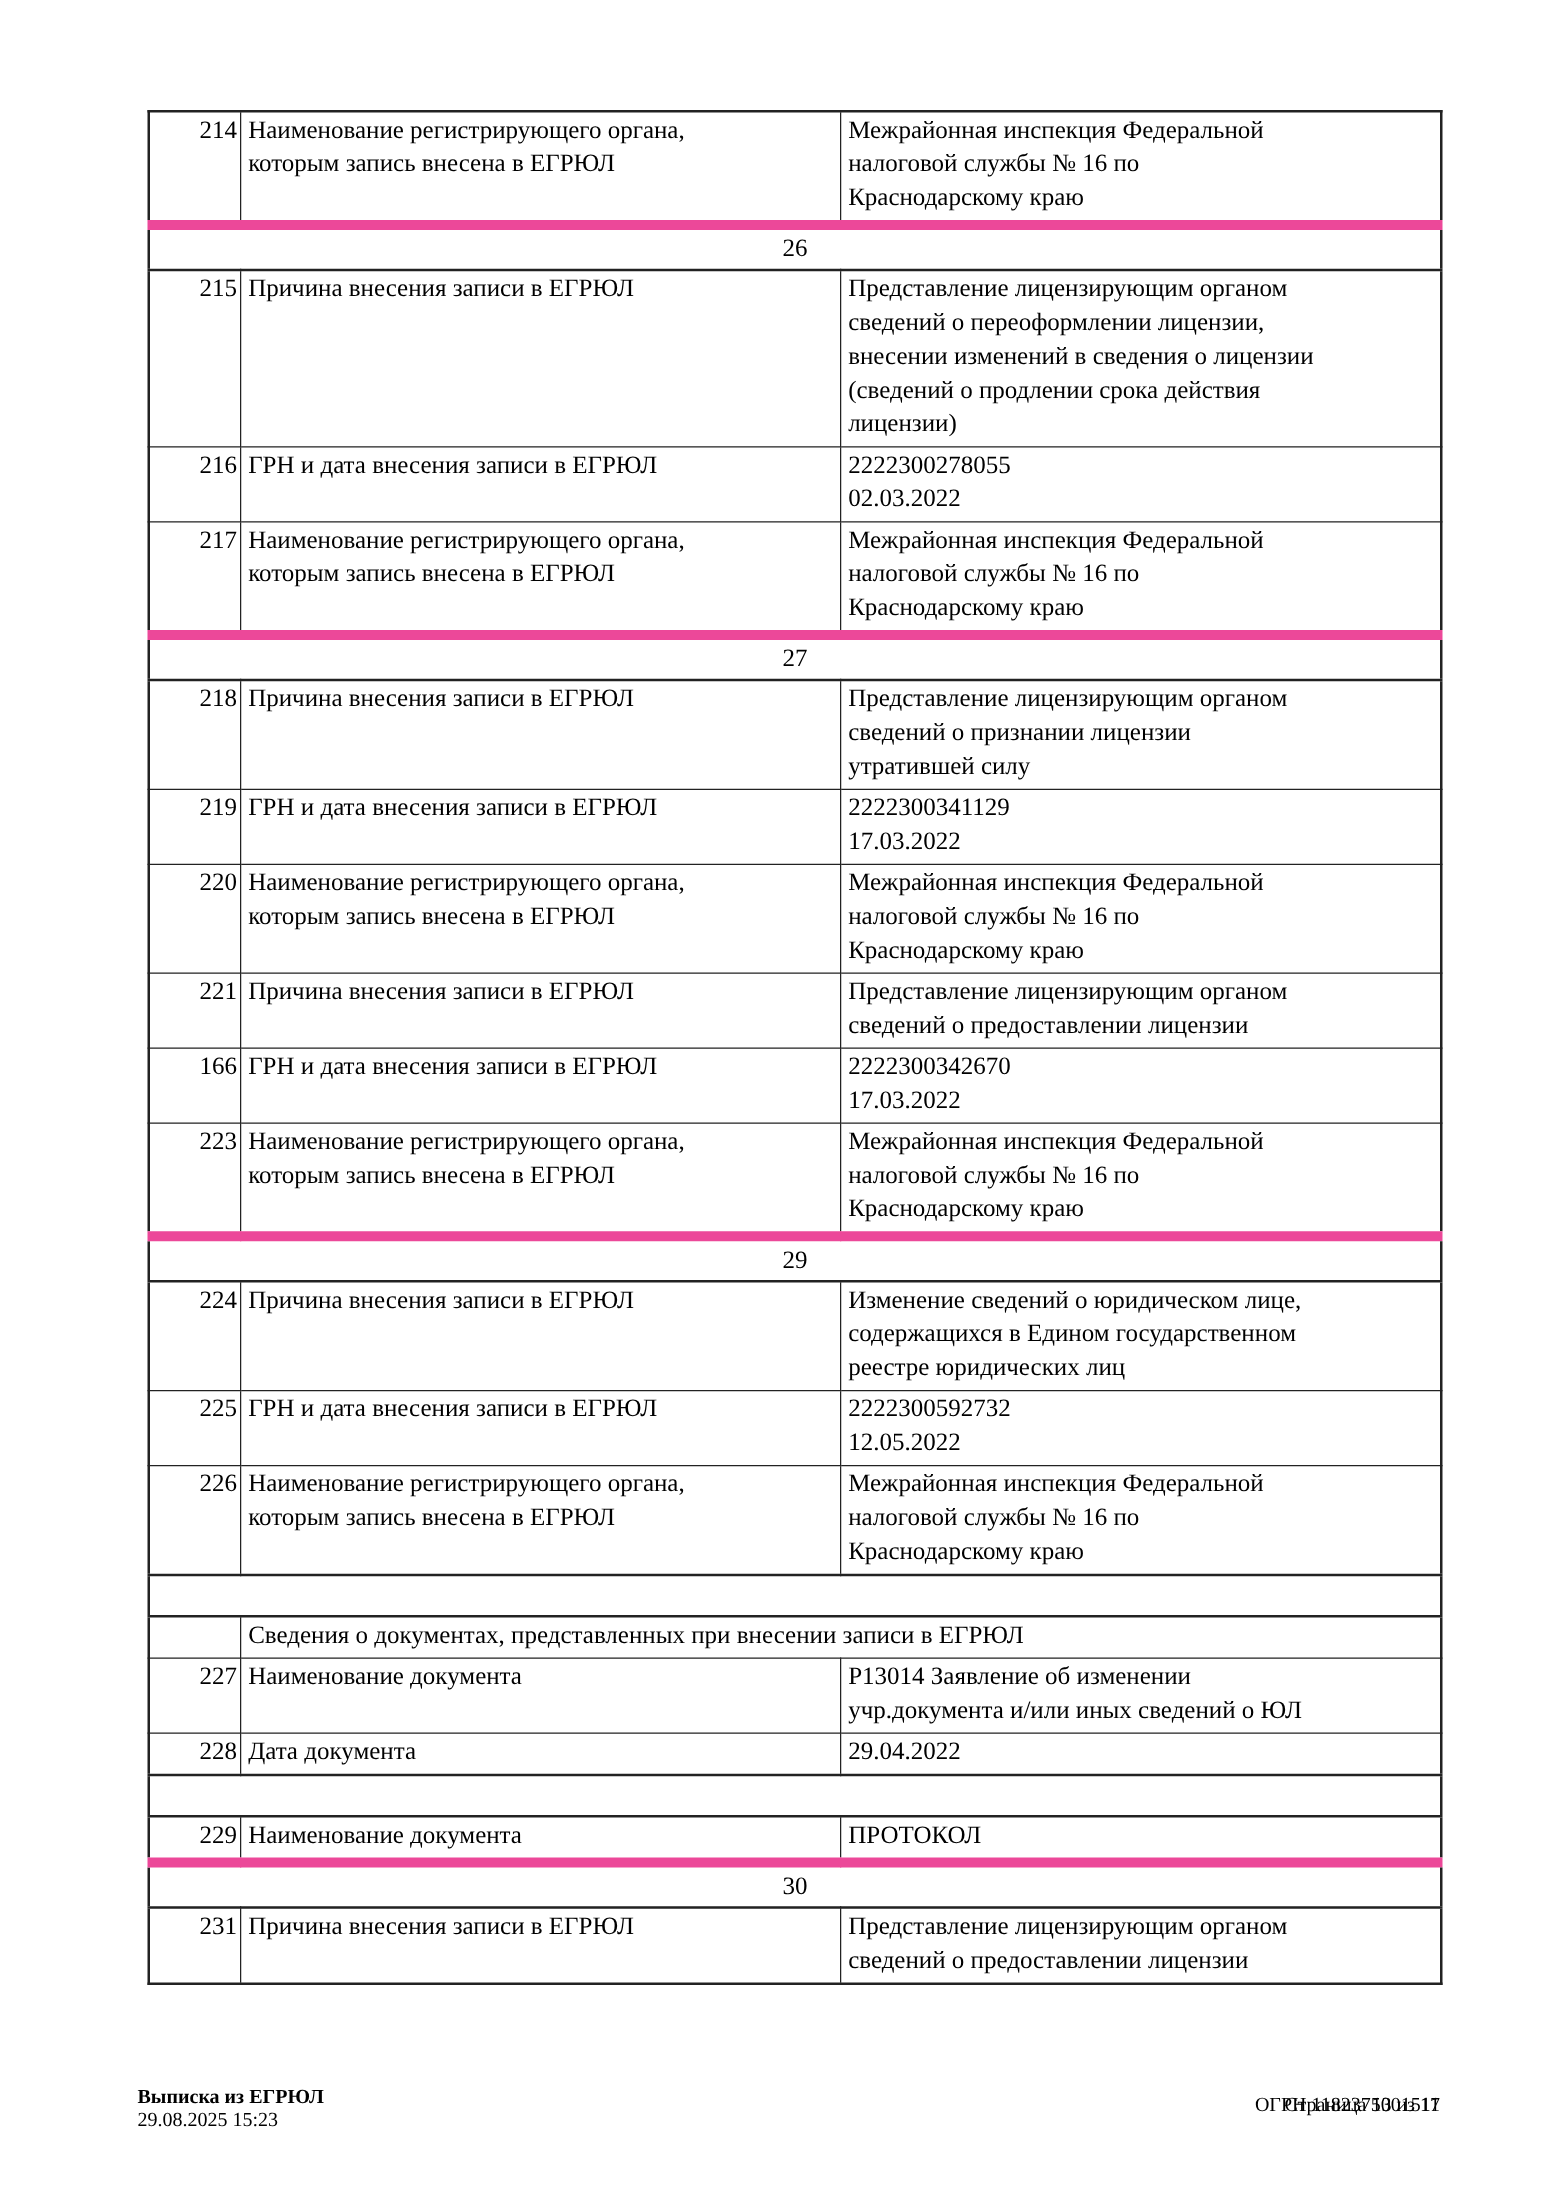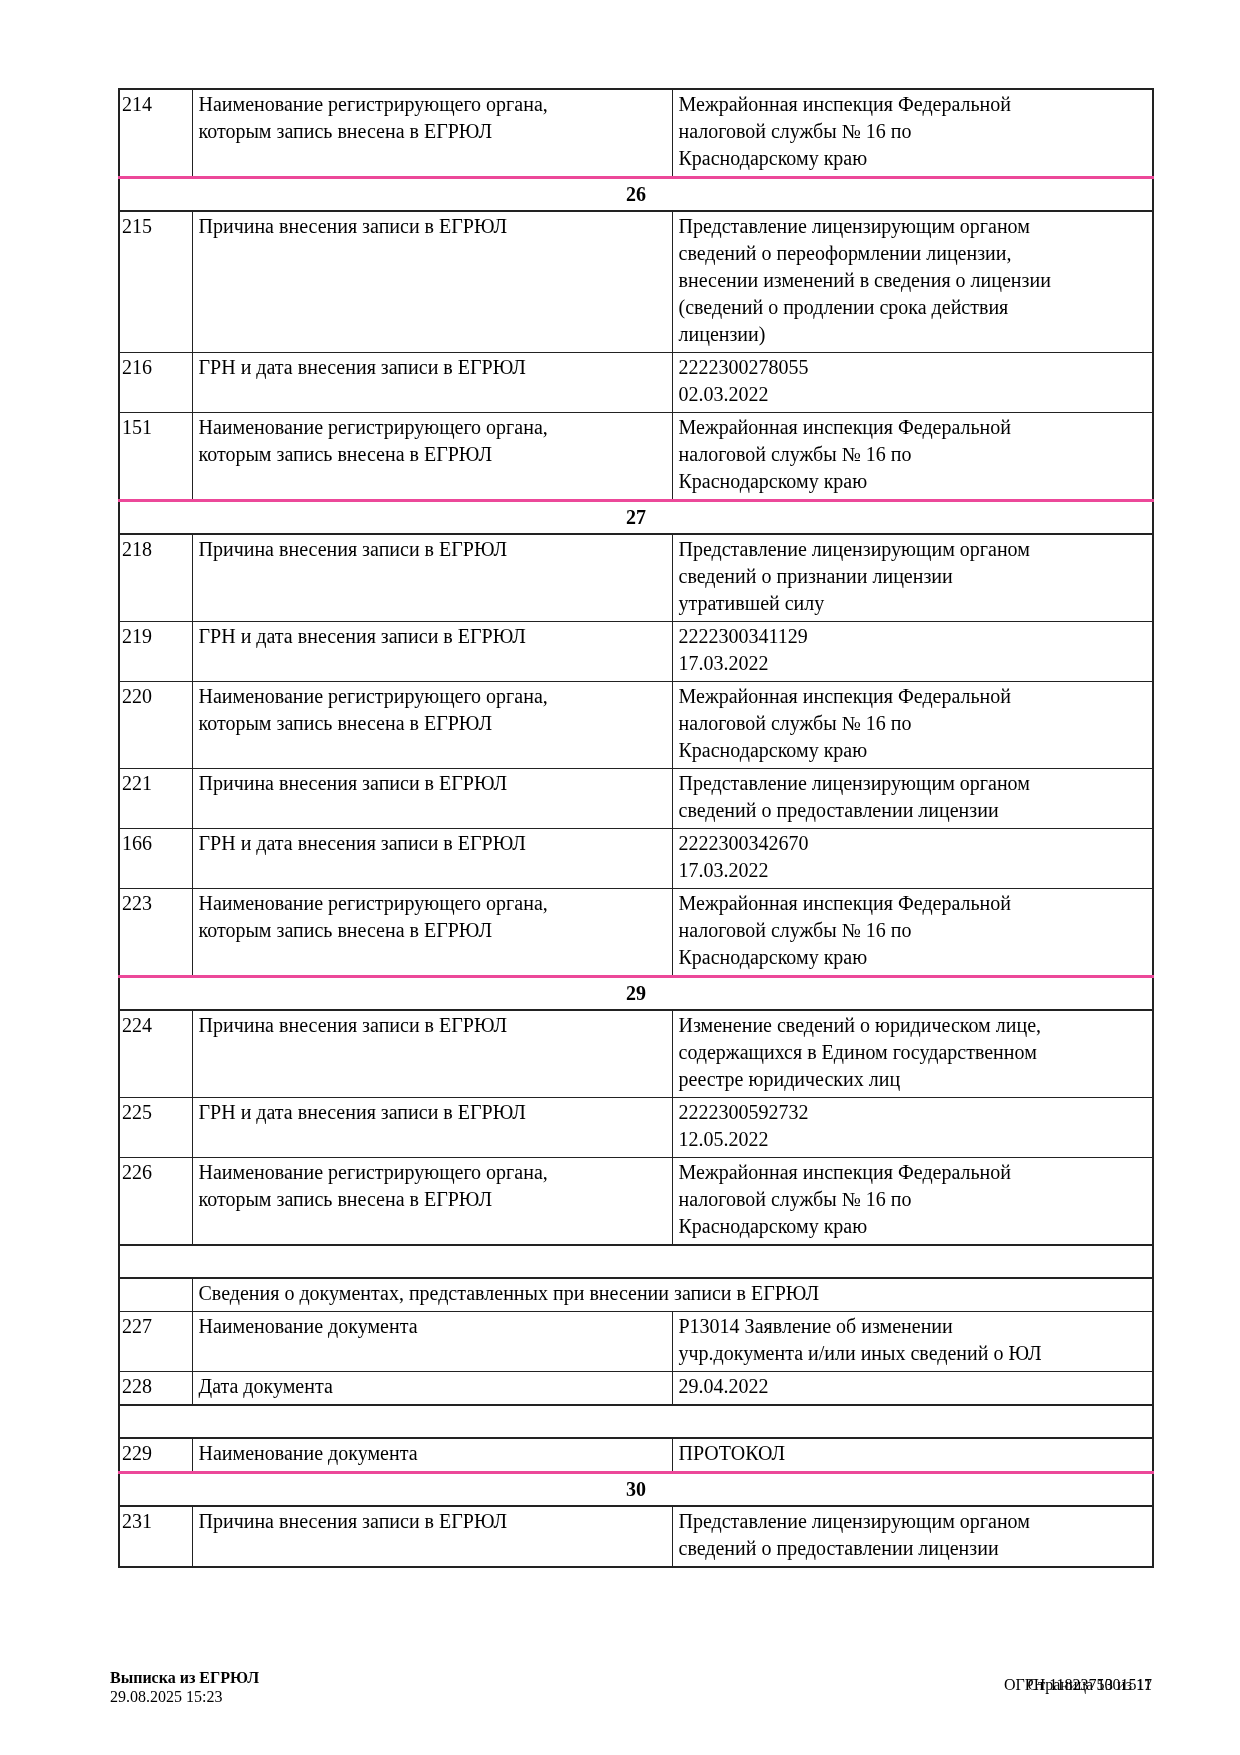--- a/index.html
+++ b/index.html
@@ -26,29 +26,29 @@
   }
   .egrul-table td {
     border: 1px solid #222222;
     vertical-align: top;
     font-size: 20px;
     line-height: 27px;
     padding: 1px 6px 4px 6px;
     overflow: hidden;
   }
   .egrul-table td.num-cell {
-    text-align: left;
+    text-align: right;
     padding-left: 2px;
     padding-right: 2px;
   }
   .egrul-table tr.section td {
-    border-top: 3px solid #ec4899;
+    border-top: 8px solid #ec4899;
     border-bottom: 2px solid #222222;
     text-align: center;
-    font-weight: bold;
+    font-weight: normal;
     padding-top: 2px;
     padding-bottom: 2px;
   }
   .egrul-table tr.empty td {
     height: 26px;
     border-top: 2px solid #222222;
     border-bottom: 2px solid #222222;
   }
   .egrul-table tr.subheader td {
     border-bottom: 1px solid #222222;
@@ -129,21 +129,21 @@
         <td class="num-cell">216</td>
         <td>
           <div class="cell-line">ГРН и дата внесения записи в ЕГРЮЛ</div>
         </td>
         <td>
           <div class="cell-line">2222300278055</div>
           <div class="cell-line">02.03.2022</div>
         </td>
       </tr>
       <tr class="data">
-        <td class="num-cell">151</td>
+        <td class="num-cell">217</td>
         <td>
           <div class="cell-line">Наименование регистрирующего органа,</div>
           <div class="cell-line">которым запись внесена в ЕГРЮЛ</div>
         </td>
         <td>
           <div class="cell-line">Межрайонная инспекция Федеральной</div>
           <div class="cell-line">налоговой службы № 16 по</div>
           <div class="cell-line">Краснодарскому краю</div>
         </td>
       </tr>

